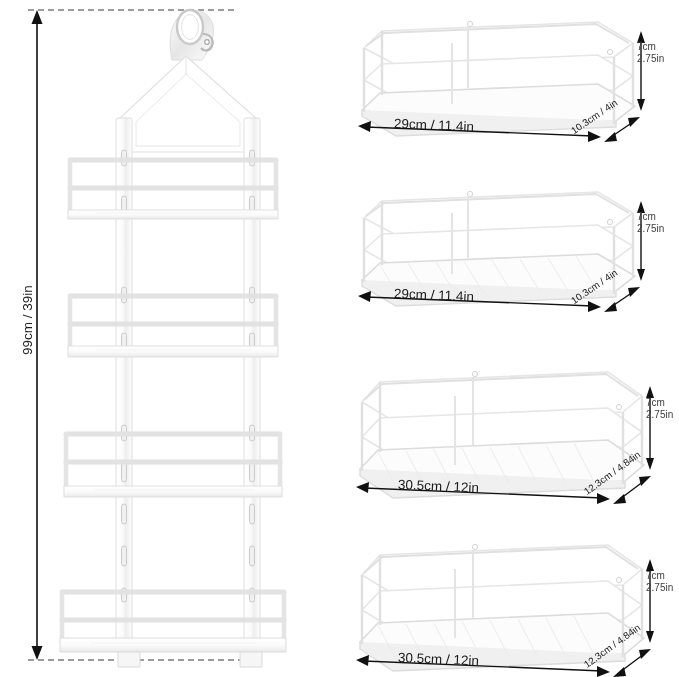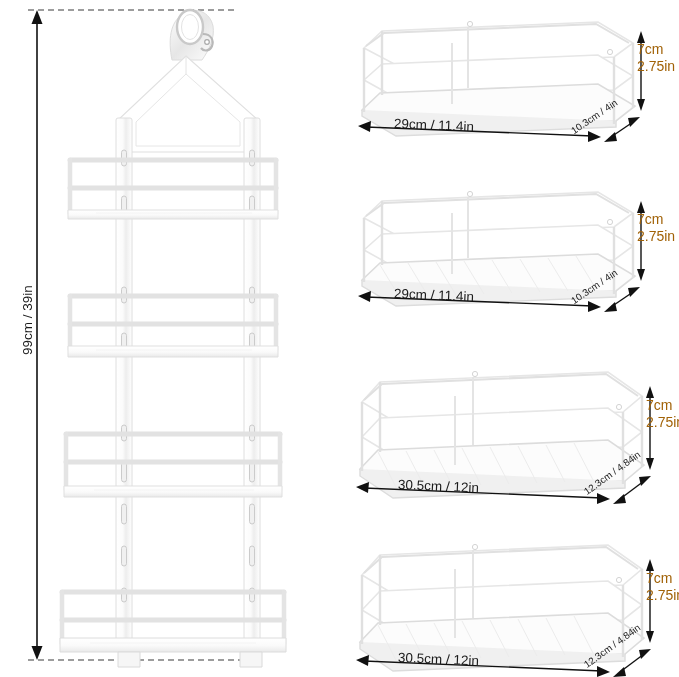--- a/index.html
+++ b/index.html
@@ -16,23 +16,23 @@
   .vlabel{
     position:absolute;
     font-size:13.5px;
     line-height:1.15;
     color:#1b1b1b;
     white-space:nowrap;
     transform-origin:0 0;
   }
   .hlabel{
     position:absolute;
-    font-size:14px;
+    font-size:10px;
     line-height:1.22;
-    color:#a16207;
+    color:#404040;
     white-space:nowrap;
     text-align:left;
   }
   .rot{
     position:absolute;
     font-size:13.5px;
     color:#1b1b1b;
     white-space:nowrap;
     transform-origin:0 50%;
   }

